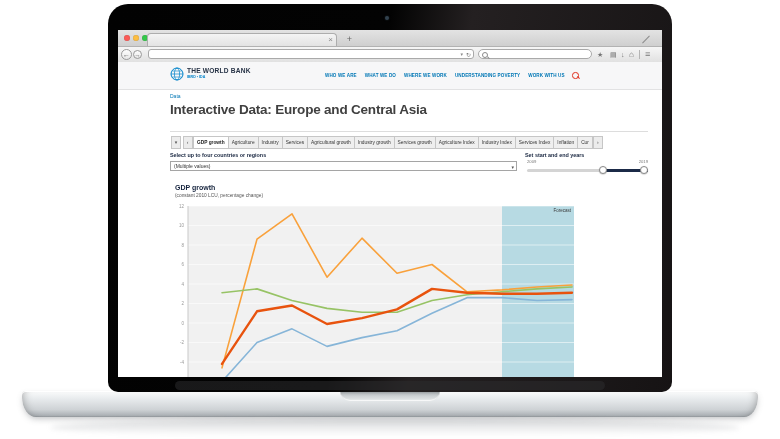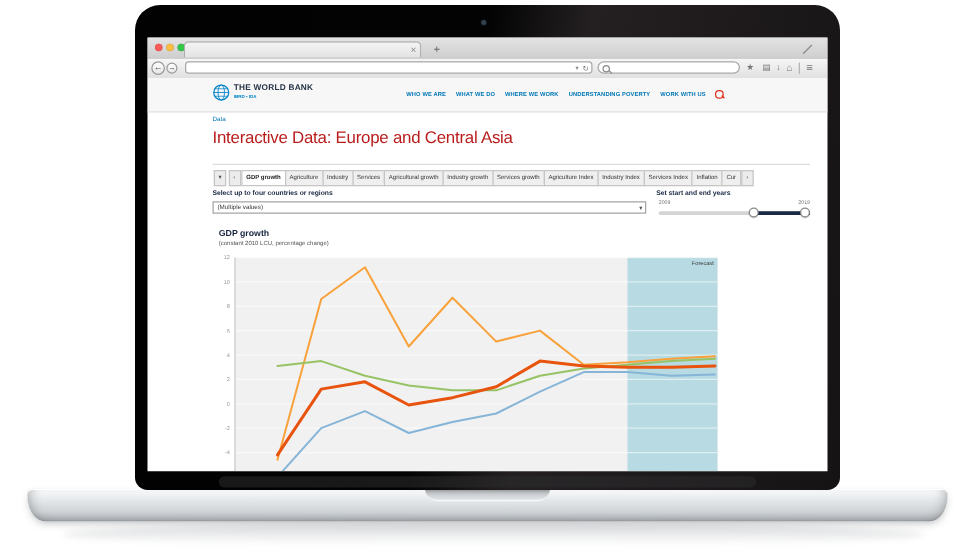--- a/index.html
+++ b/index.html
@@ -87,21 +87,21 @@
     background:#f7f7f8;border-bottom:1px solid #e2e2e3;
   }
   .wb-logo{position:absolute;left:52px;top:5px;display:flex;align-items:flex-start;}
   .wb-title{font-size:6.6px;font-weight:bold;color:#263245;letter-spacing:.2px;line-height:7px;margin-left:3px;}
   .wb-sub{font-size:3.6px;color:#0083ca;font-weight:bold;margin-left:3px;margin-top:1px;}
   .site-nav{position:absolute;left:207px;top:11px;display:flex;gap:8px;white-space:nowrap;}
   .site-nav span{font-size:4.6px;font-weight:bold;color:#0077b5;letter-spacing:.1px;}
   .wb-search{position:absolute;left:454px;top:10px;width:4.5px;height:4.5px;border:1.1px solid #e0301e;border-radius:50%;}
   .wb-search::after{content:"";position:absolute;left:4px;top:4px;width:3px;height:0;border-top:1.2px solid #e0301e;transform:rotate(45deg);}
   .breadcrumb{position:absolute;left:52px;top:63px;font-size:5px;color:#0077b5;}
-  .page-title{position:absolute;left:52px;top:72px;font-size:13.5px;font-weight:400;color:#b91c1c;letter-spacing:-.2px;}
+  .page-title{position:absolute;left:52px;top:72px;font-size:13.5px;font-weight:700;color:#404040;letter-spacing:-.2px;}
   .title-rule{position:absolute;left:52px;top:101px;width:478px;height:1px;background:#dddddd;}
   
   .tabs-row{position:absolute;left:53px;top:106px;display:flex;height:13px;box-sizing:border-box;}
   .tab-ctrl{box-sizing:border-box;width:10px;border:1px solid #c6c6c6;background:#ececec;color:#555;
     font-size:5px;line-height:11px;text-align:center;margin-right:1.5px;}
   .chart-tab{box-sizing:border-box;border:1px solid #c6c6c6;background:#efefef;color:#333;
     font-size:4.8px;line-height:11px;padding:0 3px;margin-left:-1px;white-space:nowrap;}
   .chart-tab.active{background:#ffffff;font-weight:bold;color:#222;}
   
   .country-label{position:absolute;left:52px;top:122px;font-size:5.4px;font-weight:bold;color:#17253f;}

